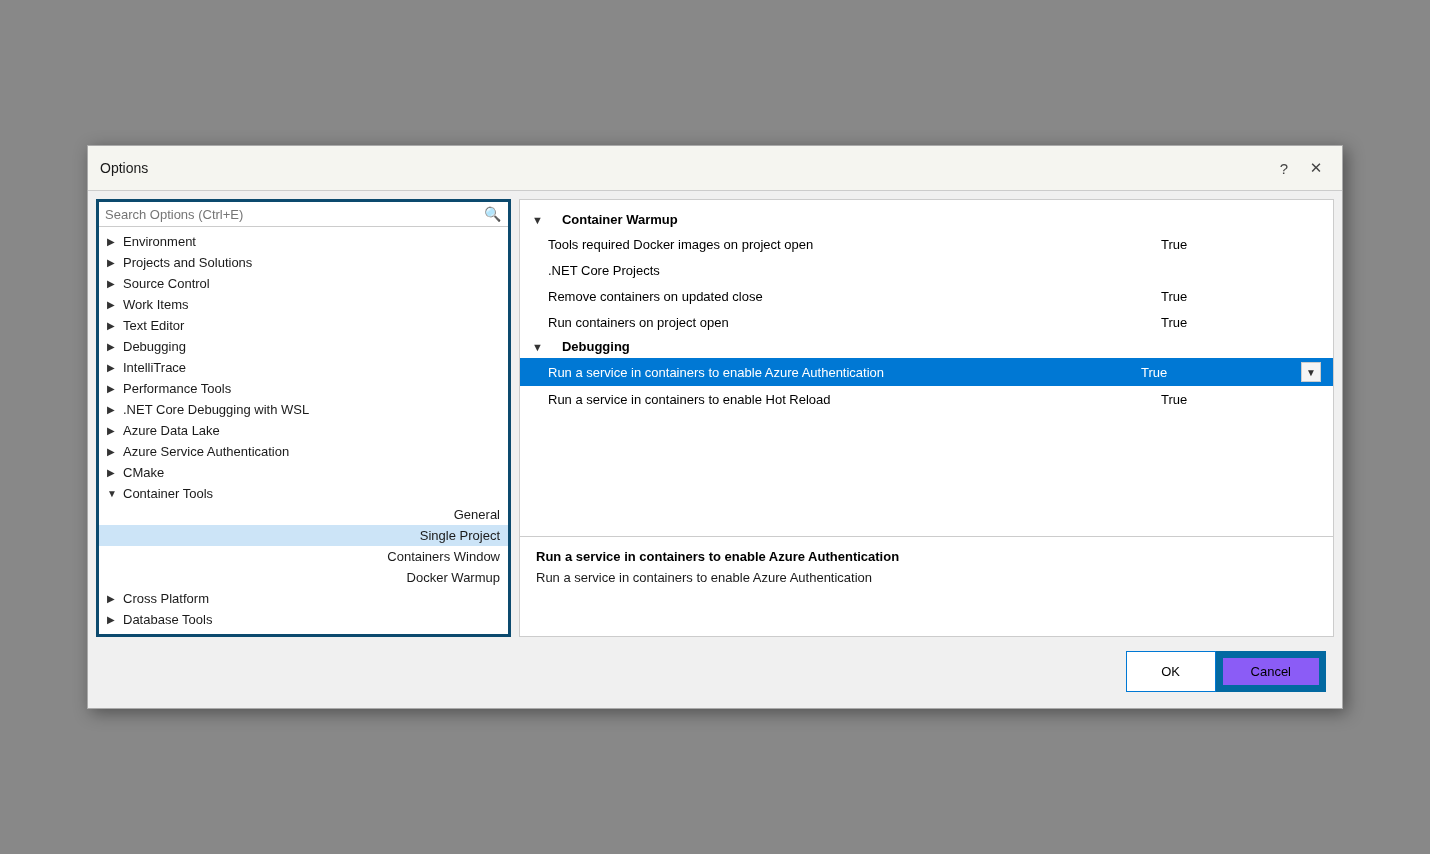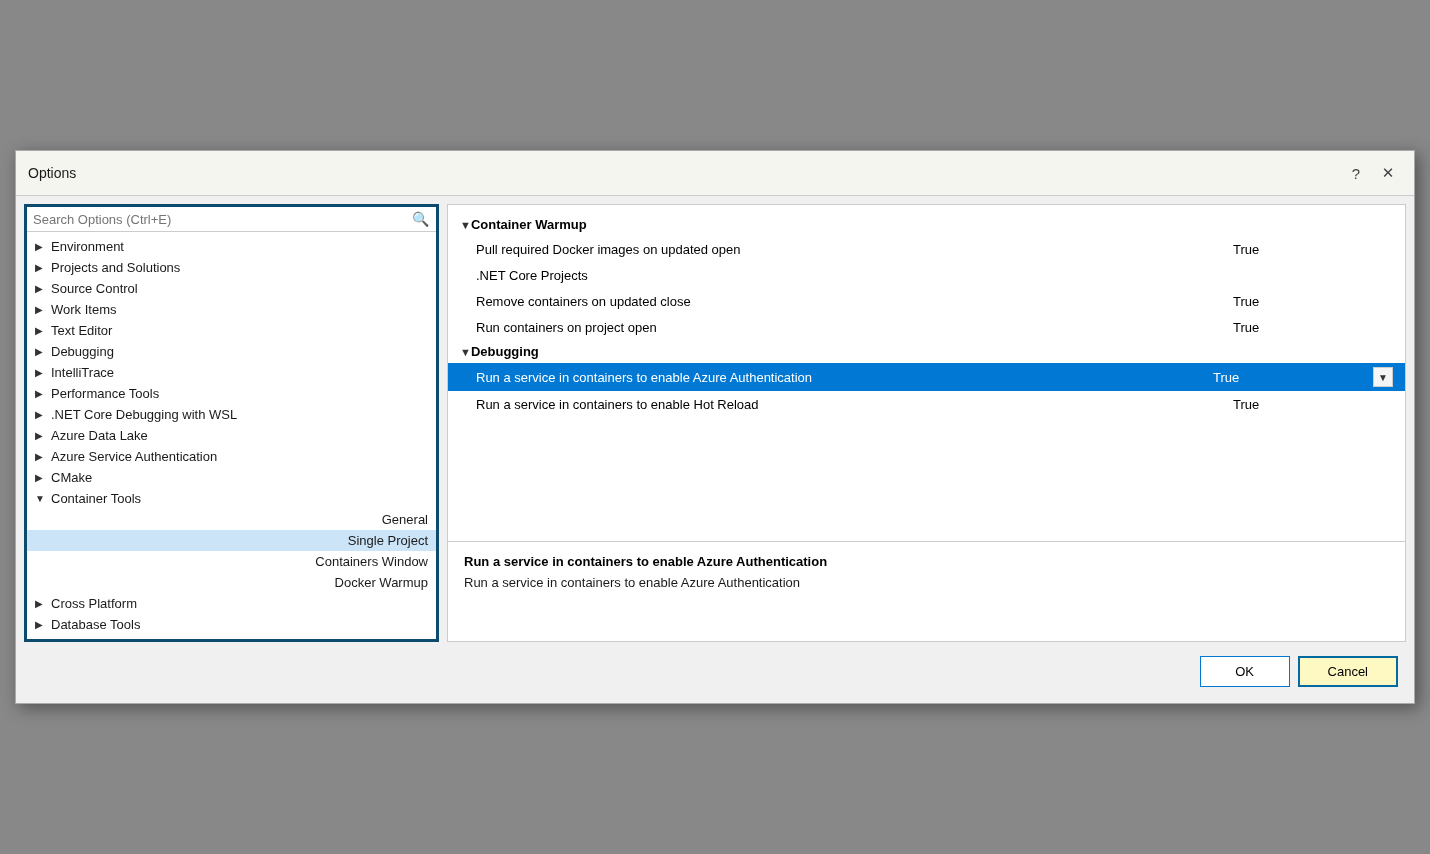--- a/index.html
+++ b/index.html
@@ -7,21 +7,21 @@
       font-family: 'Segoe UI', Arial, sans-serif;
       font-size: 13px;
       background: #888;
       display: flex;
       align-items: center;
       justify-content: center;
       min-height: 100vh;
     }
 
     .dialog {
-      width: 1400px;
+      width: 1256px;
       background: #f0f0f0;
       border: 1px solid #aaa;
       box-shadow: 4px 4px 16px rgba(0,0,0,0.4);
       display: flex;
       flex-direction: column;
     }
 
     .title-bar {
       background: #f5f5f0;
       border-bottom: 1px solid #ccc;
@@ -154,21 +154,21 @@
       overflow-y: auto;
       padding: 8px 0;
     }
 
     .section-header {
       display: flex;
       align-items: center;
       padding: 4px 12px;
       font-weight: bold;
       font-size: 13px;
-      gap: 0;
+      gap: 19px;
     }
 
     .section-toggle {
       font-size: 11px;
       color: #333;
       cursor: pointer;
     }
     .section-toggle::before { content: '▼'; }
 
     .settings-row {
@@ -226,28 +226,28 @@
 
     .desc-text {
       font-size: 13px;
       color: #1a1a1a;
     }
 
     
     .footer {
       display: flex;
       justify-content: flex-end;
-      gap: 8px;
+      gap: 0;
       padding: 6px 8px 8px;
     }
 
     .footer-btn {
       padding: 6px 28px;
-      border: 2px solid #0369a1;
-      background: #fef9c3;
+      border: 7px solid #0369a1;
+      background: #8b5cf6;
       cursor: pointer;
       font-size: 13px;
       min-width: 90px;
     }
     .footer-btn.primary {
       background: #fff;
       border: 1px solid #0078d4;
     }
 
     
@@ -358,21 +358,21 @@
           </div>
       </div>
 
       <div class="right-panel">
         <div class="right-top" id="settings-panel">
         <div class="section-header">
               <span class="section-toggle"></span>
               <span>Container Warmup</span>
             </div>
             <div class="settings-row">
-              <span class="setting-name">Pull required Docker images on updated open</span>
+              <span class="setting-name">Tools required Docker images on project open</span>
               <span class="setting-value">True</span>
             </div>
             <div class="settings-row">
               <span class="setting-value">.NET Core Projects</span>
             </div>
             <div class="settings-row">
               <span class="setting-name">Remove containers on updated close</span>
               <span class="setting-value">True</span>
             </div>
             <div class="settings-row">

